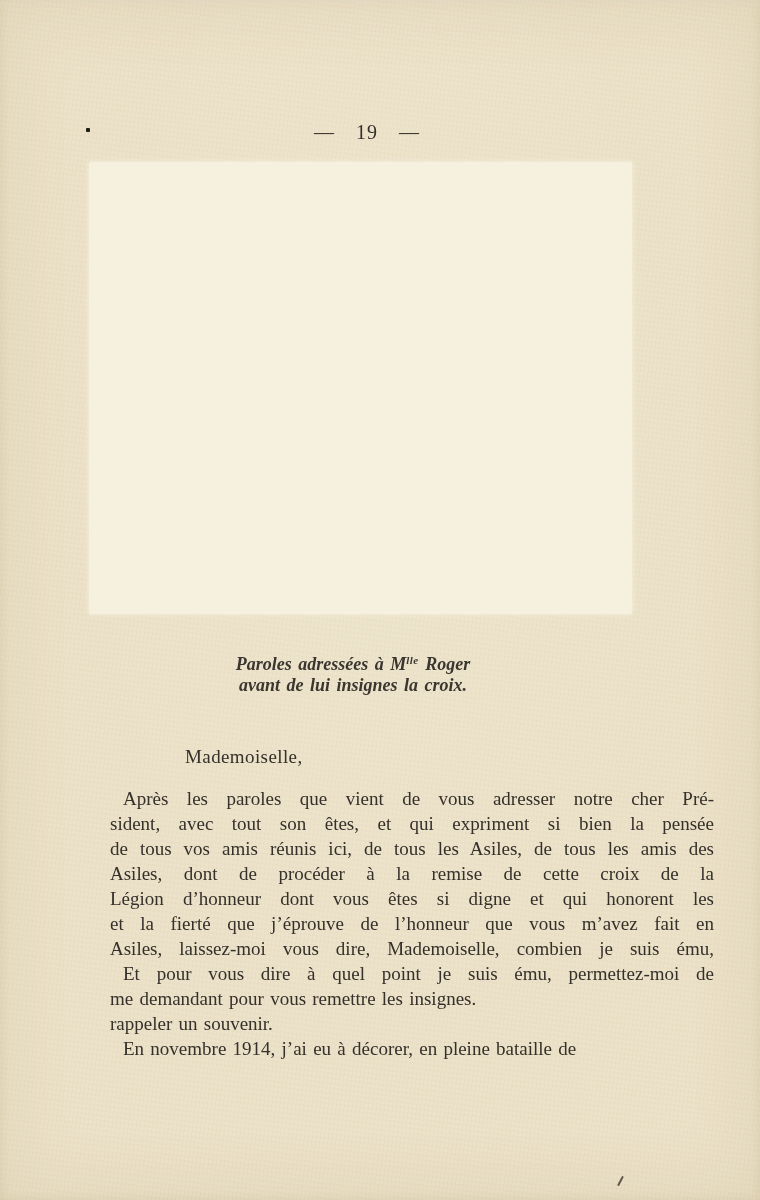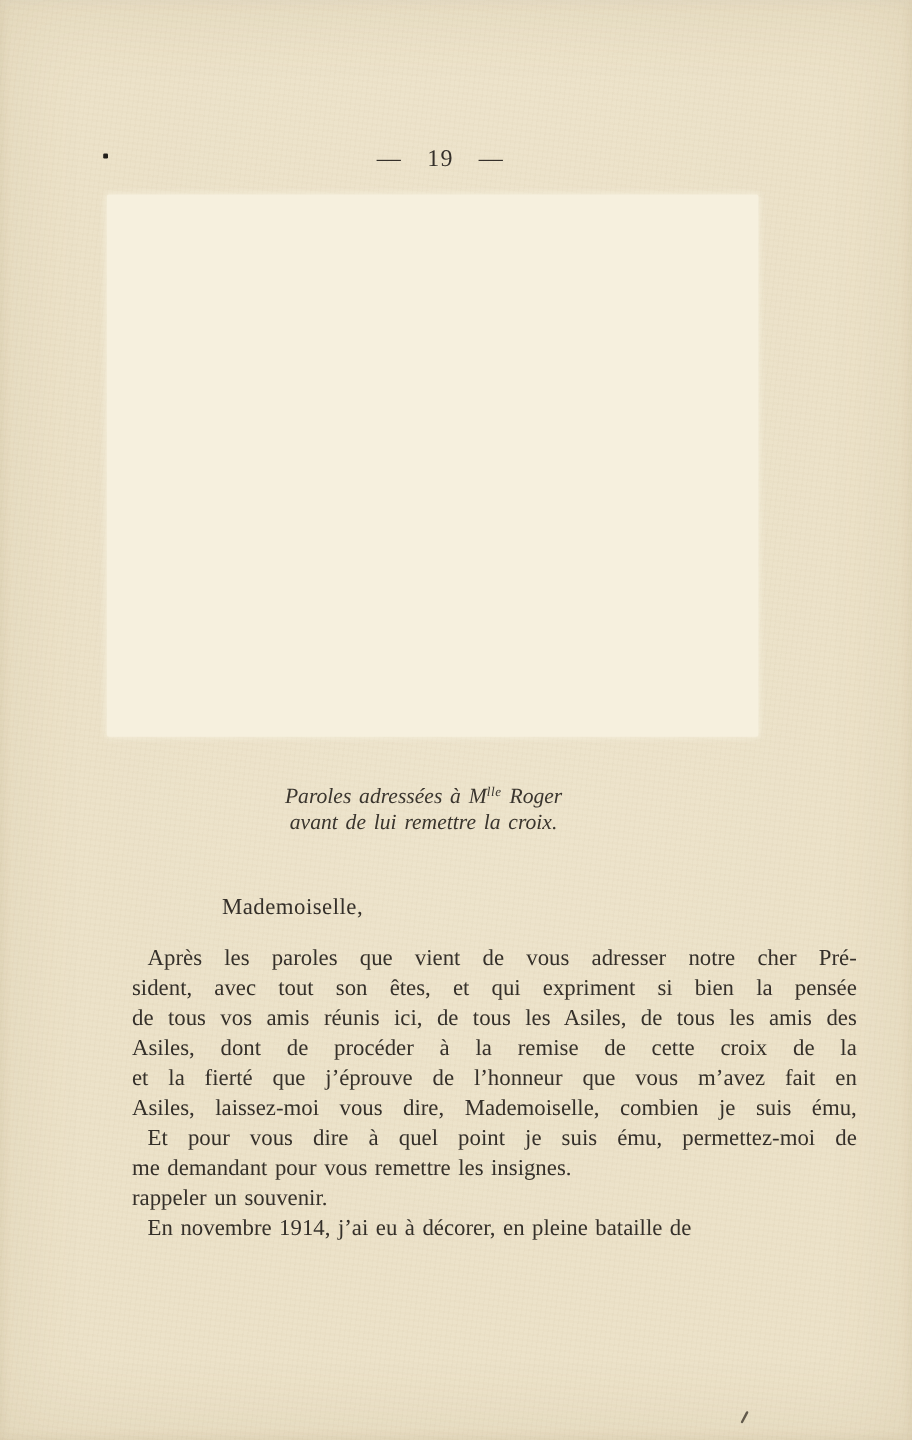--- a/index.html
+++ b/index.html
@@ -35,20 +35,21 @@
     border-radius:2px;
     box-shadow:0 0 5px 1px rgba(246,240,222,0.75);
   }
   .caption{
     position:absolute;top:648px;left:73px;width:560px;
     text-align:center;
     font-style:italic;
     font-size:18px;
     color:#3a352e;
     word-spacing:2px;
+    font-weight:bold;
   }
   .cap-line{height:25px;line-height:25px;}
   .caption sup{
     font-size:11px;font-style:italic;
     vertical-align:6px;letter-spacing:0.5px;
   }
   .salutation{
     position:absolute;top:744px;left:185px;
     font-size:19px;line-height:25px;
     letter-spacing:0.4px;
@@ -76,30 +77,31 @@
 <div class="page">
 
   <span class="ink-dot"></span>
 
   <div class="header">— 19 —</div>
 
   <div class="plate"></div>
 
   <div class="caption">
     <div class="cap-line"><span>Paroles adressées à M</span><sup>lle</sup><span> Roger</span></div>
-    <div class="cap-line">avant de lui remettre la croix.</div>
+    <div class="cap-line">avant de lui insignes la croix.</div>
   </div>
 
   <div class="salutation">Mademoiselle,</div>
 
   <div class="body-text">
     <div class="bl jl ind">Après les paroles que vient de vous adresser notre cher Pré-</div>
     <div class="bl jl">sident, avec tout son êtes, et qui expriment si bien la pensée</div>
     <div class="bl jl">de tous vos amis réunis ici, de tous les Asiles, de tous les amis des</div>
     <div class="bl jl">Asiles, dont de procéder à la remise de cette croix de la</div>
+    <div class="bl jl">Légion d’honneur dont vous êtes si digne et qui honorent les</div>
     <div class="bl jl">et la fierté que j’éprouve de l’honneur que vous m’avez fait en</div>
     <div class="bl jl">Asiles, laissez-moi vous dire, Mademoiselle, combien je suis ému,</div>
     <div class="bl jl ind">Et pour vous dire à quel point je suis ému, permettez-moi de</div>
     <div class="bl ll">me demandant pour vous remettre les insignes.</div>
     <div class="bl ll">rappeler un souvenir.</div>
     <div class="bl ll ind">En novembre 1914, j’ai eu à décorer, en pleine bataille de</div>
   </div>
 
   <span class="pen-mark"></span>
 

